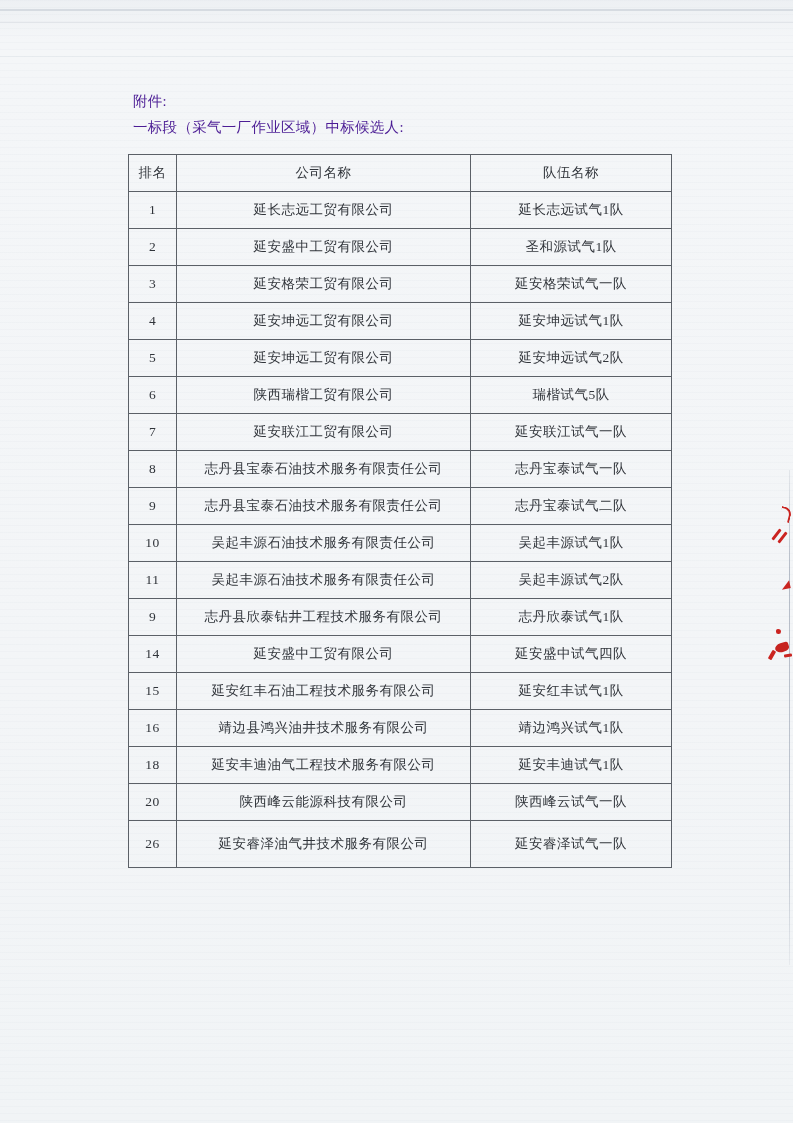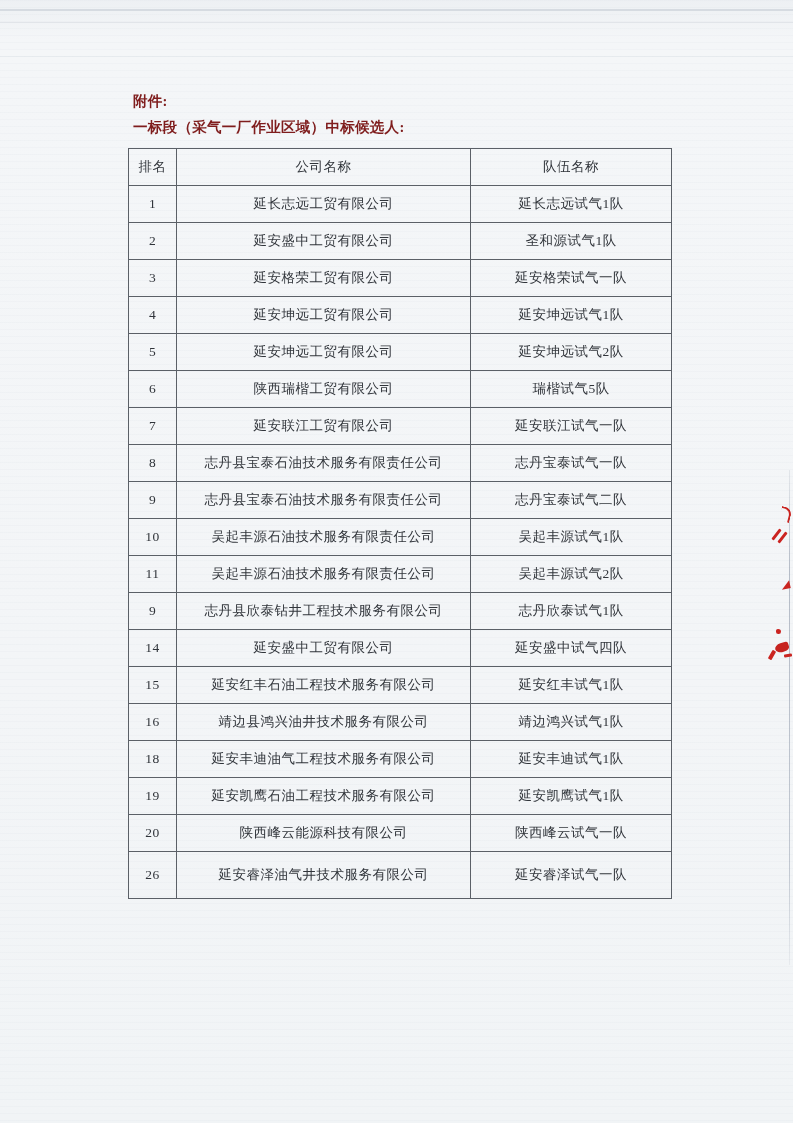--- a/index.html
+++ b/index.html
@@ -23,32 +23,32 @@
     position: absolute; left: 789px; top: 470px;
     width: 1px; height: 495px;
     background: linear-gradient(180deg,
       rgba(130,142,160,0.15), rgba(120,132,152,0.5) 20%,
       rgba(120,132,152,0.4) 80%, rgba(130,142,160,0.1));
   }
 
   .doc { position: absolute; left: 128px; top: 88px; width: 546px; }
   .heading {
     margin: 0 0 0 5px;
-    font-weight: bold;
+    font-weight: normal;
     font-size: 14.5px;
     line-height: 26px;
-    color: #7f1d1d;
+    color: #4c1d95;
     letter-spacing: 0.3px;
   }
 
   table.candidates {
     border-collapse: collapse;
     table-layout: fixed;
     width: 543px;
-    margin-top: 8px;
+    margin-top: 14px;
     background: transparent;
   }
   .candidates col.c-rank    { width: 48px;  }
   .candidates col.c-company { width: 294px; }
   .candidates col.c-team    { width: 201px; }
   .candidates th, .candidates td {
     border: 1px solid #5b6067;
     text-align: center;
     vertical-align: middle;
     font-weight: normal;
@@ -200,25 +200,20 @@
     <td>靖边鸿兴试气1队</td>
   </tr>
 
 
   <tr>
     <td>18</td>
     <td>延安丰迪油气工程技术服务有限公司</td>
     <td>延安丰迪试气1队</td>
   </tr>
 
-  <tr>
-    <td>19</td>
-    <td>延安凯鹰石油工程技术服务有限公司</td>
-    <td>延安凯鹰试气1队</td>
-  </tr>
 
   <tr>
     <td>20</td>
     <td>陕西峰云能源科技有限公司</td>
     <td>陕西峰云试气一队</td>
   </tr>
 
   <tr>
     <td>26</td>
     <td>延安睿泽油气井技术服务有限公司</td>

